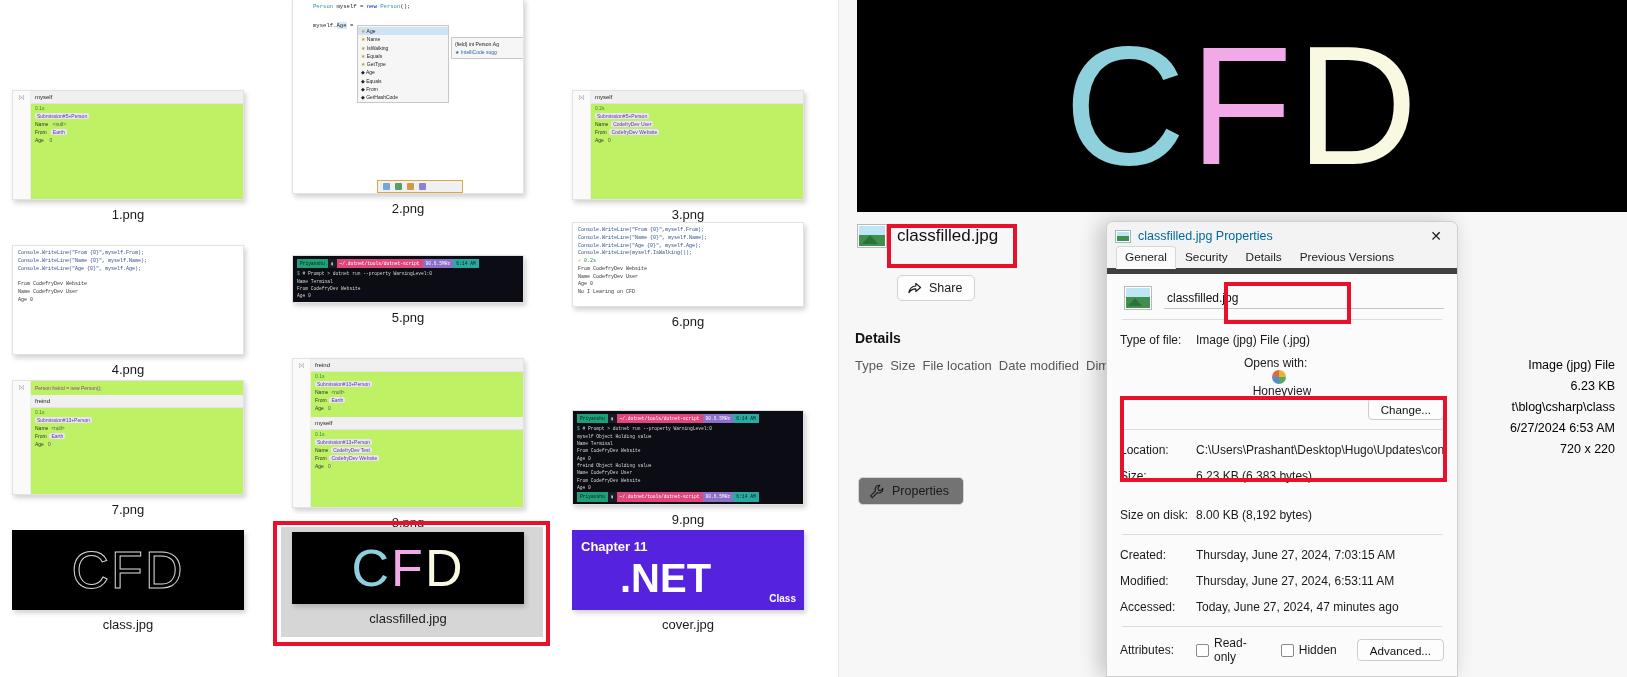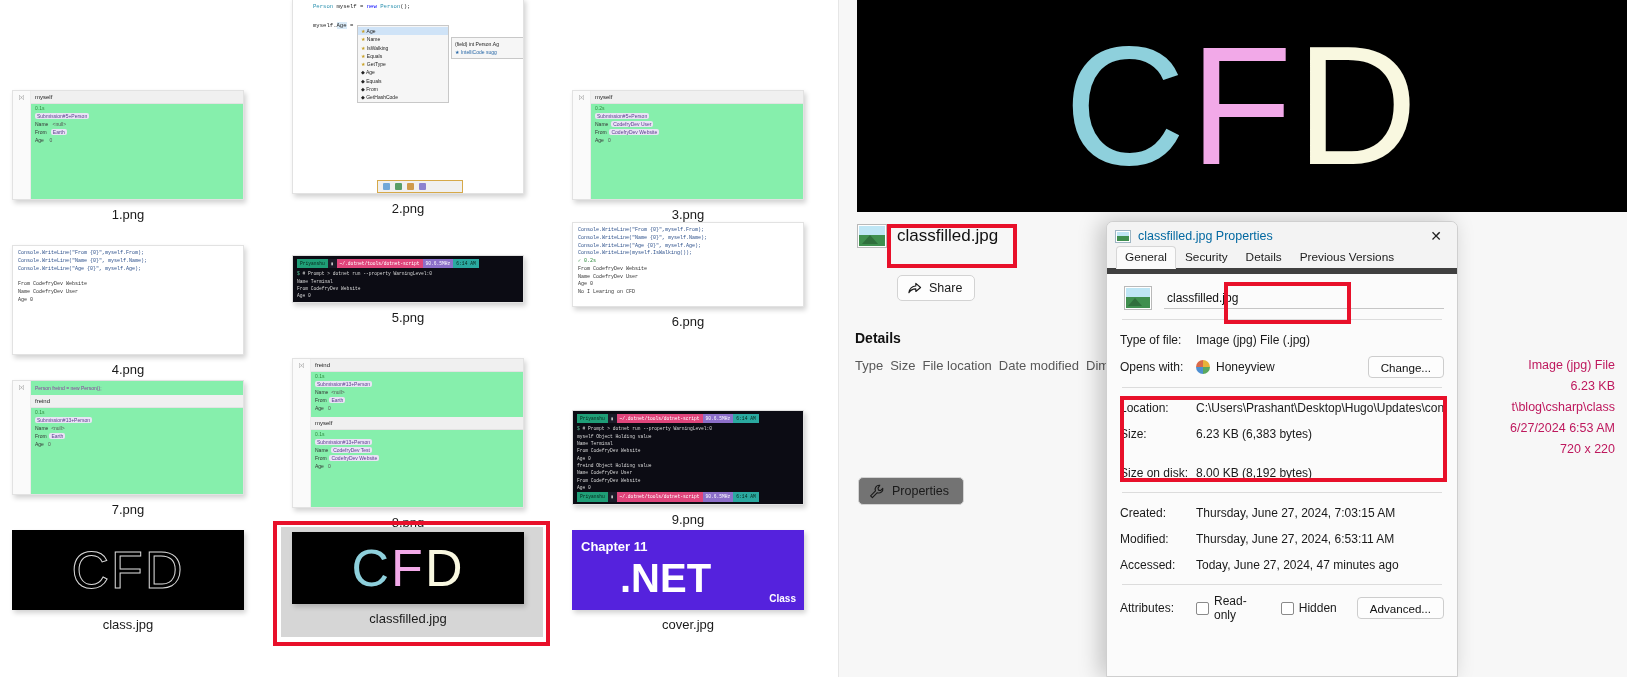--- a/index.html
+++ b/index.html
@@ -20,21 +20,21 @@
   }
   .thumb-cell {
     position: absolute;
     width: 280px;
     display: flex;
     flex-direction: column;
     align-items: center;
   }
   .thumb-box {
     width: 232px; height: 110px;
-    background: #86efac;
+    background: #bef264;
     border: 1px solid #e2e2e2;
     box-shadow: 2px 3px 5px rgba(0,0,0,0.18);
     overflow: hidden;
     position: relative;
   }
   .thumb-label {
     margin-top: 7px;
     font-size: 13px;
     color: #1a1a1a;
     font-family: "Liberation Sans", sans-serif;
@@ -204,21 +204,21 @@
   #details-list .dl-item { font-size: 13px; color: #585858; }
   #properties-button {
     position: absolute; left: 858px; top: 477px;
     height: 28px; padding: 0 14px 0 10px;
     background: #737373; border: 1px solid #d3d3d3; border-radius: 5px;
     display: flex; align-items: center; gap: 7px;
     font-size: 12.5px; color: #1a1a1a; cursor: pointer;
   }
   .right-values {
     position: absolute; right: 12px;
-    font-size: 12.5px; color: #be185d; text-align: right;
+    font-size: 12.5px; color: #000000; text-align: right;
   }
 
   
   #properties-dialog {
     position: absolute; left: 1106px; top: 221px;
     width: 352px; height: 456px;
     background: #f3f3f3;
     border: 1px solid #cfcfcf;
     border-radius: 7px 7px 0 0;
     box-shadow: -6px 0 22px rgba(0,0,0,0.22);
@@ -585,21 +585,21 @@
       <input id="filename-input" type="text" value="classfilled.jpg" style="">
     </div>
 
     <div class="divider"></div>
 
     <div class="prop-row">
       <span class="prop-label">Type of file:</span>
       <span class="prop-value">Image (jpg) File (.jpg)</span>
     </div>
 
-    <div class="prop-row" style="margin-top:6px;">
+    <div class="prop-row" style="margin-top:6px;flex-direction:column;">
       <span class="prop-label">Opens with:</span>
       <span class="openwith-icon"></span>
       <span class="prop-value">Honeyview</span>
       <button class="small-btn" style="margin-left:auto;">Change...</button>
     </div>
 
     <div class="divider"></div>
 
     <div class="prop-row">
       <span class="prop-label">Location:</span>

